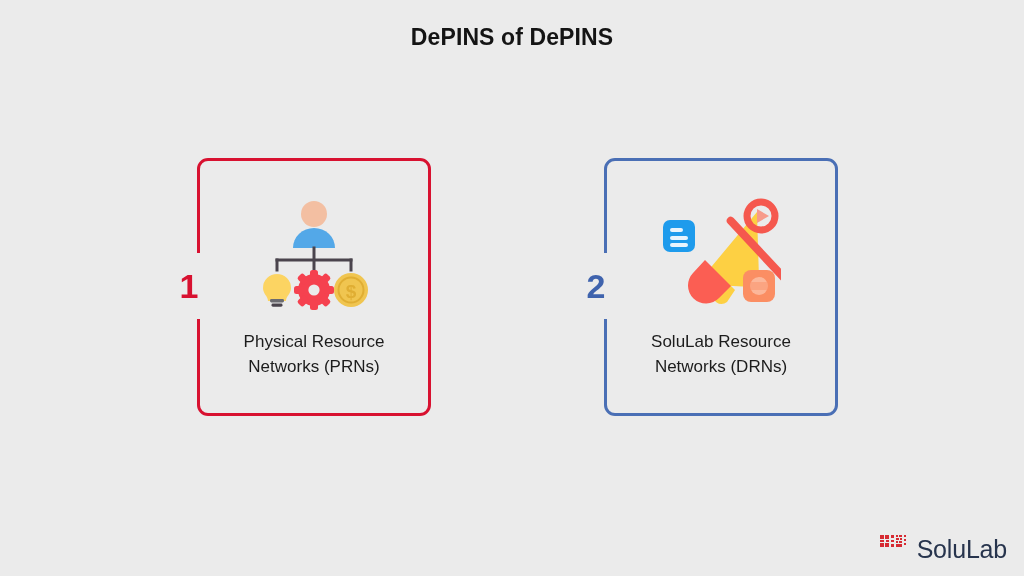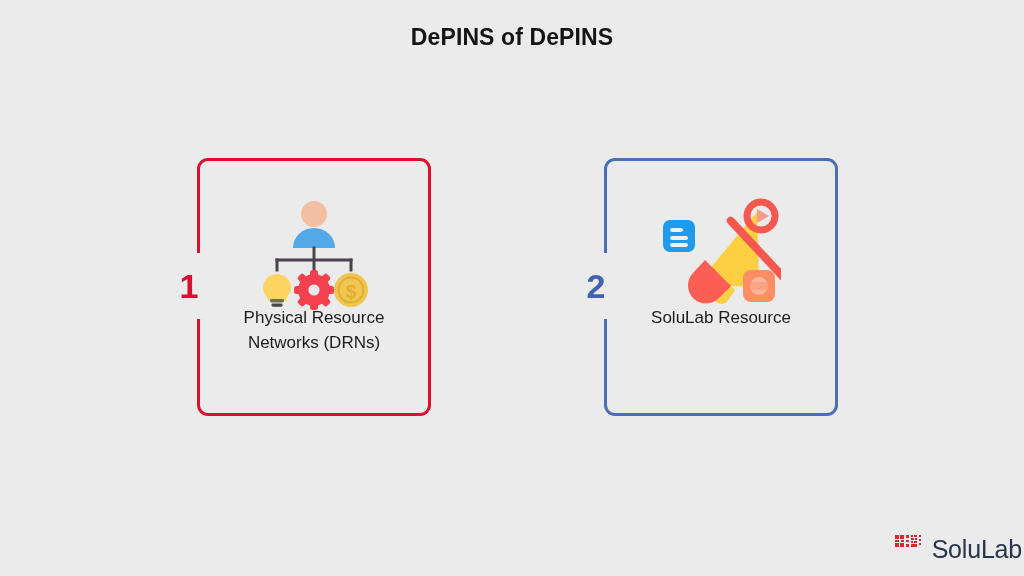--- a/index.html
+++ b/index.html
@@ -70,33 +70,33 @@
     left: 0;
     width: 100%;
     height: 118px;
     display: flex;
     align-items: center;
     justify-content: center;
   }
 
   .card-label {
     position: absolute;
-    top: 144px;
+    top: 168px;
     left: 8px;
     right: 8px;
     text-align: center;
     font-size: 17px;
     line-height: 25px;
     color: #1c1c1c;
   }
 
   
   .logo {
     position: absolute;
-    right: 2px;
+    right: 17px;
     bottom: 12px;
     display: flex;
     align-items: center;
     gap: 9px;
   }
   .logo-text {
     font-size: 25px;
     color: #27344d;
     letter-spacing: -.2px;
   }
@@ -141,21 +141,21 @@
       <circle cx="59" cy="92" r="5.6" fill="#ebebeb"></circle>
 
       <circle cx="96" cy="92" r="17" fill="#f0c550"></circle>
       <circle cx="96" cy="92" r="12.5" fill="none" stroke="#e0ae33" stroke-width="2"></circle>
       <text x="96" y="99.5" font-family="'Liberation Sans', sans-serif" font-size="19" font-weight="bold" fill="#e0ae33" text-anchor="middle">$</text>
     </svg>
   </div>
 
   <div class="card-label">
     <span>Physical Resource</span><br>
-    <span>Networks (DRNs)</span>
+    <span>Networks (PRNs)</span>
   </div>
 </div>
 
 <div class="card card-2">
   <div class="notch"></div>
   <div class="card-number">2</div>
 
   <div class="card-icon">
     <svg width="120" height="112" viewBox="0 0 120 112" xmlns="http://www.w3.org/2000/svg">
 
@@ -176,20 +176,21 @@
       <path d="M96 11 L108 18 L96 25 z" fill="#f79b8a"></path>
 
       <rect x="82" y="72" width="32" height="32" rx="8" fill="#fb8e63"></rect>
       <circle cx="98" cy="88" r="9" fill="#fcb79a"></circle>
       <rect x="86" y="84" width="24" height="8" fill="#fb8e63" opacity=".45"></rect>
     </svg>
   </div>
 
   <div class="card-label">
     <span>SoluLab Resource</span><br>
+    <span>Networks (DRNs)</span>
   </div>
 </div>
 
 <div class="logo">
   <span>
     <svg width="28" height="26" viewBox="0 0 28 26" xmlns="http://www.w3.org/2000/svg">
       <g fill="#d62a32">
         <rect x="0" y="1" width="4" height="4"></rect>
           <rect x="5" y="1" width="4" height="4"></rect>
         <rect x="0" y="6" width="4" height="2"></rect>

